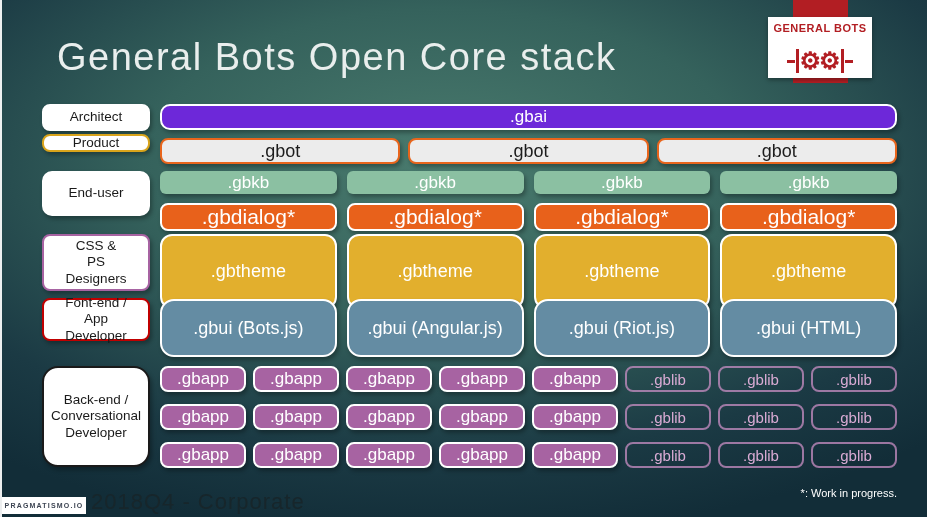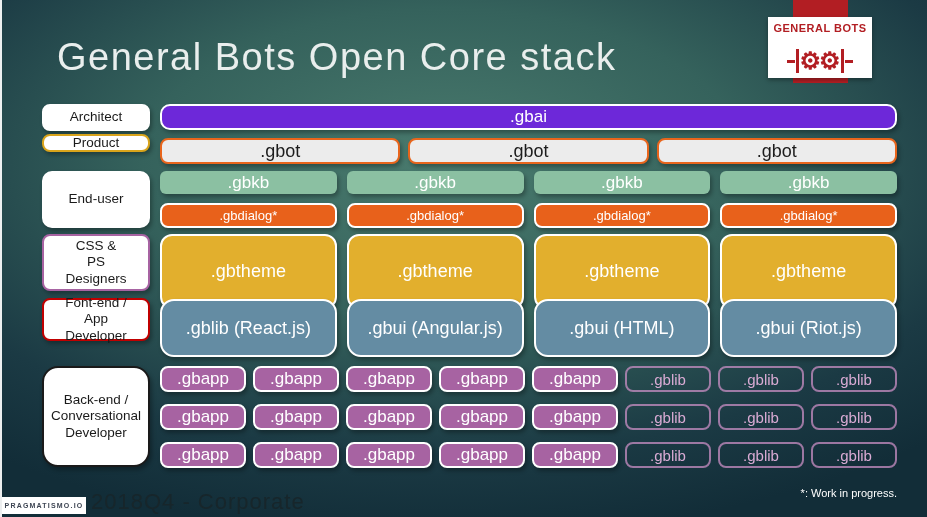--- a/index.html
+++ b/index.html
@@ -34,21 +34,21 @@
   
   .role{
     position:absolute;left:42px;width:108px;background:#ffffff;color:#1a1a1a;
     border:2px solid #ffffff;border-radius:8px;
     display:flex;align-items:center;justify-content:center;text-align:center;
     font-size:13.5px;line-height:1.2;padding:2px 21px;box-sizing:border-box;
     box-shadow:2px 3px 4px rgba(0,0,0,0.30);
   }
   .role-architect{top:104px;height:27px;}
   .role-product{top:134px;height:18px;}
-  .role-enduser{top:171px;height:57px;border-radius:10px;}
+  .role-enduser{top:171px;height:45px;border-radius:10px;}
   .role-css{top:234px;height:57px;}
   .role-frontend{top:298px;height:43px;}
   .role-backend{top:366px;height:101px;border-radius:16px;}
 
   
   .stack-area{position:absolute;left:160px;top:104px;width:737px;height:364px;}
   .layer-row{position:absolute;left:0;width:737px;display:grid;}
   .cols-1{grid-template-columns:1fr;}
   .cols-3{grid-template-columns:repeat(3,1fr);gap:8px;}
   .cols-4{grid-template-columns:repeat(4,1fr);gap:10px;}
@@ -64,21 +64,21 @@
   .row-app3{top:338px;height:26px;}
 
   .cell{
     display:flex;align-items:center;justify-content:center;
     border-radius:8px;color:#ffffff;box-sizing:border-box;
     box-shadow:2px 3px 4px rgba(0,0,0,0.30);white-space:nowrap;
   }
   .cell-gbai{background:#6d28d9;border:2px solid #ffffff;border-radius:10px;font-size:17px;}
   .cell-gbot{background:#ececec;border:2px solid #e8651c;color:#1c1c1c;font-size:18px;}
   .cell-gbkb{background:#8bc0a2;border-radius:6px;font-size:17px;}
-  .cell-gbdialog{background:#e8611b;border:2px solid #ffffff;font-size:13px;}
+  .cell-gbdialog{background:#e8611b;border:2px solid #ffffff;font-size:21px;}
   .cell-gbtheme{background:#e2af2d;border:2px solid #ffffff;border-radius:12px;font-size:18px;}
   .cell-gbui{background:#648ca3;border:2px solid #ffffff;border-radius:14px;font-size:18px;}
   .cell-gbapp{background:#a763a2;border:2px solid #ffffff;font-size:17px;}
   .cell-gblib{background:transparent;border:2px solid rgba(201,143,196,0.75);color:#d9abd4;font-size:15px;box-shadow:none;}
 
   
   .watermark{
     position:absolute;left:2px;top:497px;width:84px;height:17px;background:#ffffff;
     display:flex;align-items:center;justify-content:center;
     font-size:7px;font-weight:bold;letter-spacing:1.2px;color:#3d4553;
@@ -146,24 +146,24 @@
   </div>
 
   <div class="layer-row row-gbtheme cols-4">
     <div class="cell cell-gbtheme">.gbtheme</div>
     <div class="cell cell-gbtheme">.gbtheme</div>
     <div class="cell cell-gbtheme">.gbtheme</div>
     <div class="cell cell-gbtheme">.gbtheme</div>
   </div>
 
   <div class="layer-row row-gbui cols-4">
-    <div class="cell cell-gbui">.gblib (React.js)</div>
+    <div class="cell cell-gbui">.gbui (Bots.js)</div>
     <div class="cell cell-gbui">.gbui (Angular.js)</div>
+    <div class="cell cell-gbui">.gbui (Riot.js)</div>
     <div class="cell cell-gbui">.gbui (HTML)</div>
-    <div class="cell cell-gbui">.gbui (Riot.js)</div>
   </div>
 
   <div class="layer-row row-app1 cols-8">
     <div class="cell cell-gbapp">.gbapp</div>
     <div class="cell cell-gbapp">.gbapp</div>
     <div class="cell cell-gbapp">.gbapp</div>
     <div class="cell cell-gbapp">.gbapp</div>
     <div class="cell cell-gbapp">.gbapp</div>
     <div class="cell cell-gblib">.gblib</div>
     <div class="cell cell-gblib">.gblib</div>

